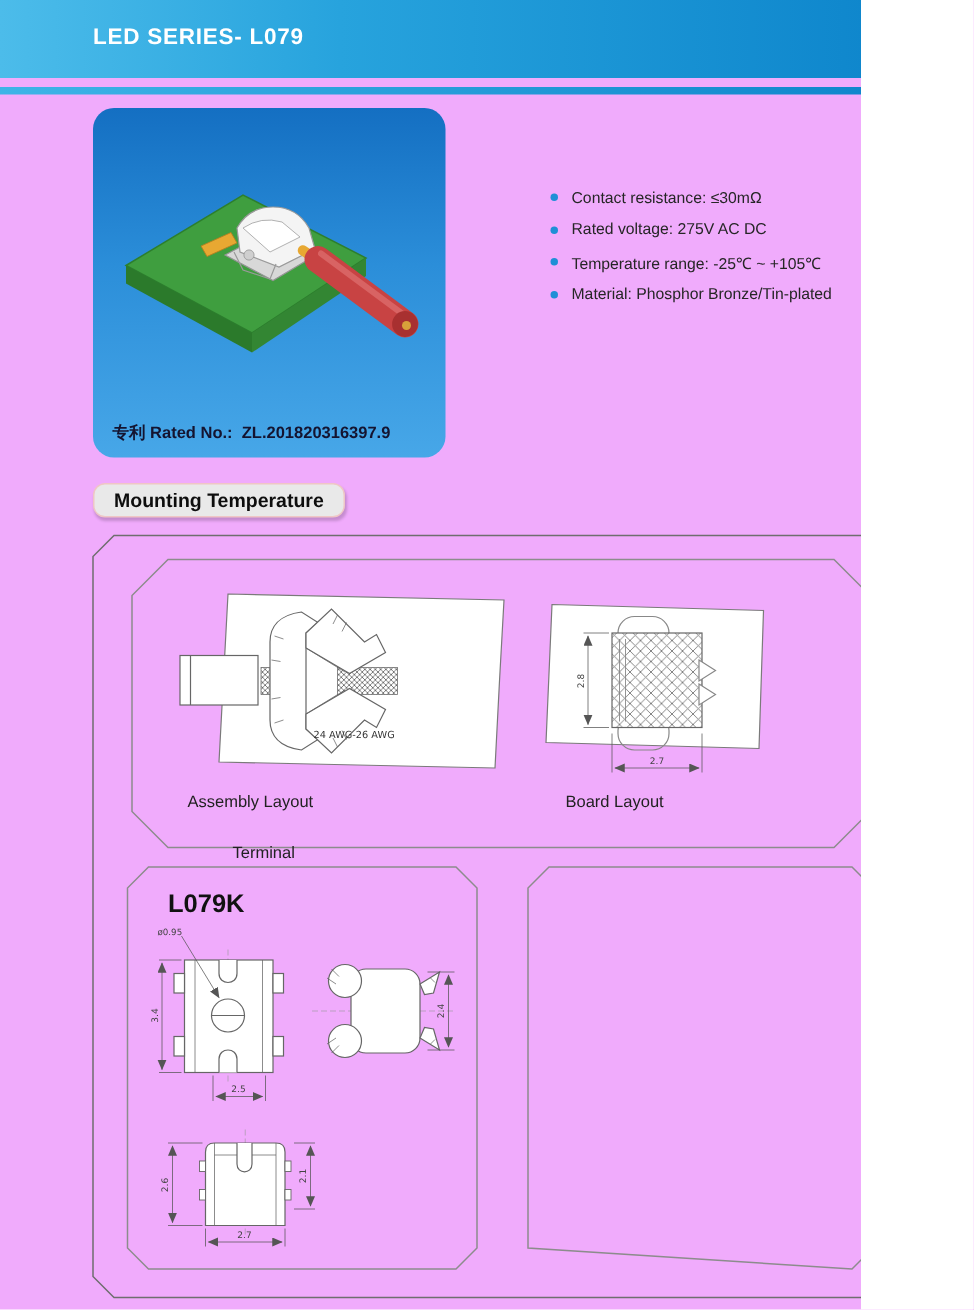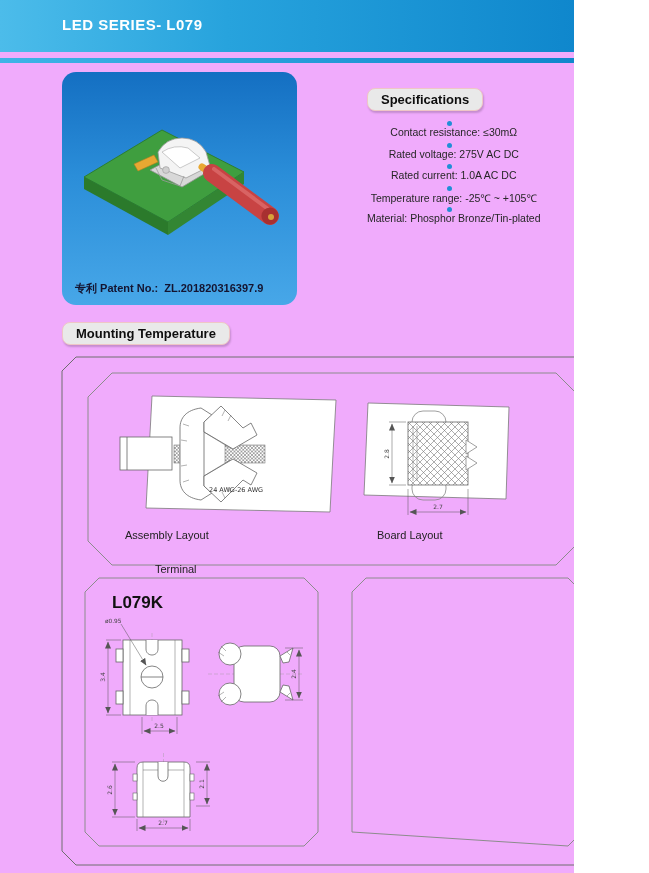--- a/index.html
+++ b/index.html
@@ -26,21 +26,21 @@
 
   
   .pill{position:absolute;background:#e9e9e9;border:1px solid #efc6c6;border-radius:8px;
     padding:3px 13px;font-size:13px;font-weight:bold;color:#0e0e0e;
     box-shadow:1px 2px 2px rgba(0,0,0,.18);}
   .pill-specs{left:367px;top:88px;}
   .pill-mounting{left:62px;top:322px;}
 
   
   .spec-list{position:absolute;left:367px;top:121px;list-style:none;margin:0;padding:0;}
-  .spec-list li{display:flex;align-items:center;height:21.5px;font-size:10.5px;color:#262626;flex-direction:column;}
+  .spec-list li{display:flex;align-items:center;height:21.5px;font-size:10.5px;color:#262626;}
   .spec-bullet{width:5px;height:5px;border-radius:50%;background:#1f8fd6;margin-right:9px;flex:none;}
 
   
   .draw-layer{position:absolute;left:0;top:0;}
   .draw-label{position:absolute;font-size:11px;color:#222;text-align:left;}
   .lbl-assembly{left:125px;top:529px;width:165px;}
   .lbl-board{left:377px;top:529px;width:122px;}
   .lbl-terminal{left:155px;top:563px;width:90px;}
   .lbl-part{left:112px;top:593px;width:90px;text-align:left;font-weight:bold;font-size:17px;color:#111;}
 </style>
@@ -73,36 +73,31 @@
       </g>
 
       <g>
         <line x1="140" y1="95" x2="152" y2="103" stroke="#e8a832" stroke-width="7" stroke-linecap="round"></line>
         <line x1="150" y1="101" x2="208" y2="144" stroke="#c84343" stroke-width="18" stroke-linecap="round"></line>
         <line x1="152" y1="97" x2="206" y2="137" stroke="#dd6b6b" stroke-width="4" stroke-linecap="round" opacity=".8"></line>
         <circle cx="208" cy="144" r="8.6" fill="#a83030"></circle>
         <circle cx="209" cy="145" r="3" fill="#d8a23a"></circle>
       </g>
     </svg>
-    <div class="patent-line">专利 Patent No.:  ZL.201820316397.9</div>
+    <div class="patent-line">专利 Rated No.:  ZL.201820316397.9</div>
   </div>
 
-  <div class="pill pill-specs">Specifications</div>
   <ul class="spec-list">
     <li>
         <span class="spec-bullet"></span>
         <span>Contact resistance: ≤30mΩ</span>
       </li>
     <li>
         <span class="spec-bullet"></span>
         <span>Rated voltage: 275V AC DC</span>
-      </li>
-    <li>
-        <span class="spec-bullet"></span>
-        <span>Rated current: 1.0A AC DC</span>
       </li>
     <li>
         <span class="spec-bullet"></span>
         <span>Temperature range: -25℃ ~ +105℃</span>
       </li>
     <li>
         <span class="spec-bullet"></span>
         <span>Material: Phosphor Bronze/Tin-plated</span>
       </li>
   </ul>

